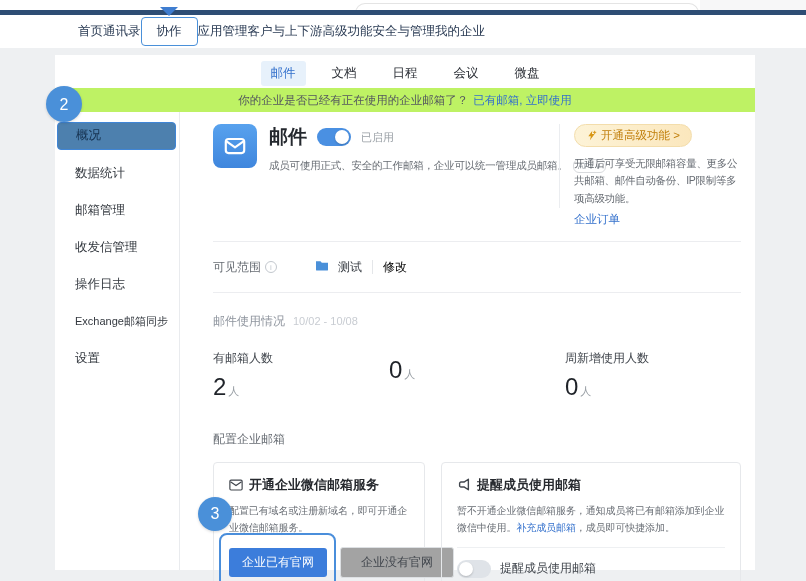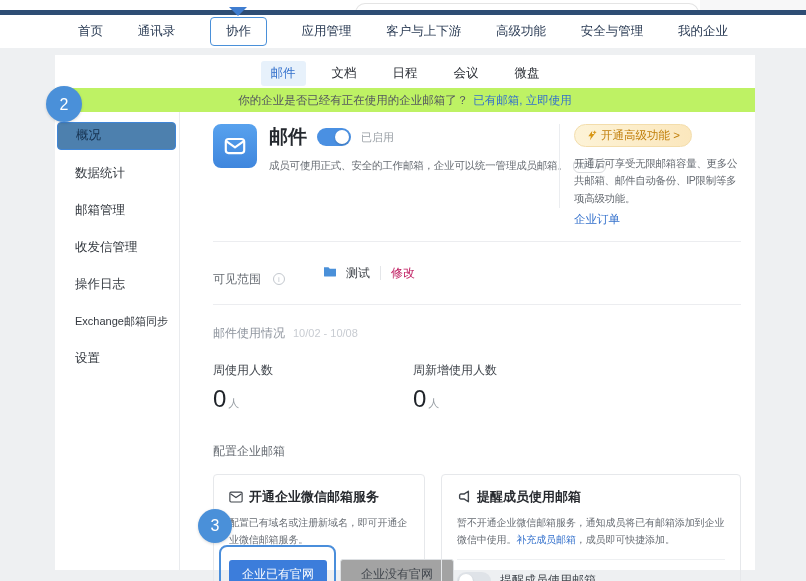--- a/index.html
+++ b/index.html
@@ -13,21 +13,21 @@
   }
   
   .top-strip { position:absolute; left:0; top:0; width:806px; height:10px; background:#fff; }
   .window-hint { position:absolute; left:355px; top:3px; width:344px; height:16px;
     border:1px solid #e4e4e4; border-bottom:none; border-radius:10px 10px 0 0; background:#fff; }
   .top-right-shade { position:absolute; left:700px; top:0; width:106px; height:10px; background:#f7f7f8; }
   .navy-bar { position:absolute; left:0; top:10px; width:806px; height:5px; background:#2e4d74; z-index:2; }
 
   
   .topnav { position:absolute; left:0; top:15px; width:806px; height:33px; background:#fff;
-    display:flex; align-items:center; justify-content:space-between; padding:0 78px; z-index:3; }
+    display:flex; align-items:center; justify-content:flex-start; padding:0 78px; z-index:3; }
   .nav-item { font-size:12.5px; color:#2a3b54; cursor:pointer; white-space:nowrap; }
   .nav-item.active { position:relative; border:1.5px solid #4a90d9; border-radius:4px;
     padding:5px 15px; background:#fff; }
   .tab-pointer { position:absolute; top:-11px; left:50%; transform:translateX(-50%);
     width:0; height:0; border-left:9px solid transparent; border-right:9px solid transparent;
     border-top:9px solid #3f7dd0; }
 
   
   .main-card { position:absolute; left:55px; top:55px; width:700px; height:515px; background:#fff; }
 
@@ -82,26 +82,26 @@
   .premium-panel { width:172px; flex:none; }
   .premium-btn { display:inline-flex; align-items:center; gap:4px; cursor:pointer;
     background:linear-gradient(90deg,#fdf3d7,#fbe7bd); border:1px solid #f3ddab;
     color:#c07e0a; font-size:11.5px; padding:3px 11px; border-radius:12px; white-space:nowrap; }
   .premium-desc { margin-top:8px; font-size:10.5px; letter-spacing:-0.3px; color:#676c73; line-height:1.65; }
   .order-link { display:inline-block; margin-top:5px; font-size:11.5px; color:#3370cc; cursor:pointer; }
 
   .hr { height:1px; background:#ecedf0; margin-top:14px; }
 
   .visible-row { display:flex; align-items:center; padding:17px 0 16px 0; font-size:12px; }
-  .visible-label { color:#676c73; display:flex; align-items:center; gap:12px;margin-top:12px; }
+  .visible-label { color:#676c73; display:flex; align-items:center; gap:4px; }
   .info-icon { width:12px; height:12px; border:1px solid #c3c8ce; border-radius:50%;
     color:#c3c8ce; font-size:8px; display:flex; align-items:center; justify-content:center; font-style:normal; }
   .scope-tag { display:flex; align-items:flex-start; gap:9px; margin-left:38px; color:#33383f; }
   .scope-sep { width:1px; height:14px; background:#e4e6e9; margin:0 10px; }
-  .modify-link { color:#be185d; cursor:pointer; }
+  .modify-link { color:#000000; cursor:pointer; }
 
   .usage { margin-top:20px; }
   .usage-title-row { display:flex; align-items:baseline; gap:8px; }
   .usage-title { font-size:12px; color:#8f959e; }
   .usage-dates { font-size:11px; color:#c8ccd2; }
   .stats-row { display:flex; margin-top:20px; }
   .stat-col { width:200px; }
   .stat-label { font-size:12px; color:#41464d; }
   .stat-value-line { margin-top:6px; }
   .stat-value { font-size:24px; color:#1f2329; }
@@ -239,21 +239,26 @@
 
     <div class="hr" style="margin-top:0;"></div>
 
     <div class="usage">
       <div class="usage-title-row">
         <span class="usage-title">邮件使用情况</span>
         <span class="usage-dates">10/02 - 10/08</span>
       </div>
       <div class="stats-row">
         <div class="stat-col">
-          <div class="stat-label">周使用人数</div>
+          <div class="stat-label">有邮箱人数</div>
+          <div class="stat-value-line">
+            <span class="stat-value">2</span><span class="stat-unit">人</span>
+          </div>
+        </div>
+        <div class="stat-col">
           <div class="stat-value-line">
             <span class="stat-value">0</span><span class="stat-unit">人</span>
           </div>
         </div>
         <div class="stat-col">
           <div class="stat-label">周新增使用人数</div>
           <div class="stat-value-line">
             <span class="stat-value">0</span><span class="stat-unit">人</span>
           </div>
         </div>

